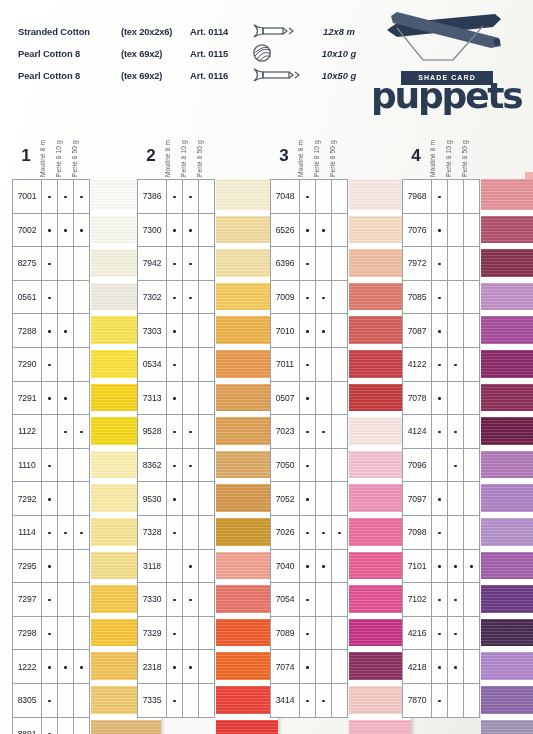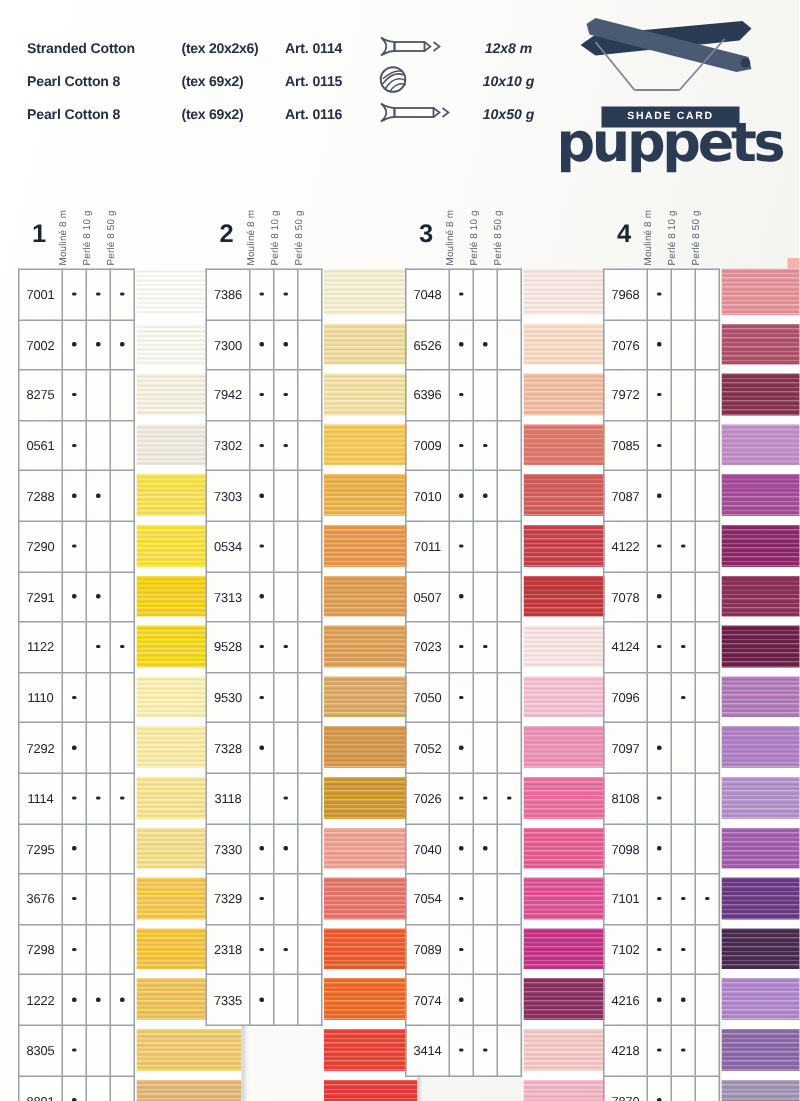--- a/index.html
+++ b/index.html
@@ -269,21 +269,21 @@
             <td class="dotc"><span class="dot"></span></td>
             <td class="dotc"><span class="dot"></span></td>
           </tr>
           <tr>
             <td class="code">7295</td>
             <td class="dotc"><span class="dot"></span></td>
             <td class="dotc"></td>
             <td class="dotc"></td>
           </tr>
           <tr>
-            <td class="code">3676</td>
+            <td class="code">7297</td>
             <td class="dotc"><span class="dot"></span></td>
             <td class="dotc"></td>
             <td class="dotc"></td>
           </tr>
           <tr>
             <td class="code">7298</td>
             <td class="dotc"><span class="dot"></span></td>
             <td class="dotc"></td>
             <td class="dotc"></td>
           </tr>
@@ -420,20 +420,26 @@
             <td class="dotc"></td>
             <td class="dotc"></td>
           </tr>
           <tr>
             <td class="code">9528</td>
             <td class="dotc"><span class="dot"></span></td>
             <td class="dotc"><span class="dot"></span></td>
             <td class="dotc"></td>
           </tr>
           <tr>
+            <td class="code">8362</td>
+            <td class="dotc"><span class="dot"></span></td>
+            <td class="dotc"><span class="dot"></span></td>
+            <td class="dotc"></td>
+          </tr>
+          <tr>
             <td class="code">9530</td>
             <td class="dotc"><span class="dot"></span></td>
             <td class="dotc"></td>
             <td class="dotc"></td>
           </tr>
           <tr>
             <td class="code">7328</td>
             <td class="dotc"><span class="dot"></span></td>
             <td class="dotc"></td>
             <td class="dotc"></td>
@@ -764,26 +770,20 @@
             <td class="dotc"><span class="dot"></span></td>
             <td class="dotc"></td>
           </tr>
           <tr>
             <td class="code">7097</td>
             <td class="dotc"><span class="dot"></span></td>
             <td class="dotc"></td>
             <td class="dotc"></td>
           </tr>
           <tr>
-            <td class="code">8108</td>
-            <td class="dotc"><span class="dot"></span></td>
-            <td class="dotc"></td>
-            <td class="dotc"></td>
-          </tr>
-          <tr>
             <td class="code">7098</td>
             <td class="dotc"><span class="dot"></span></td>
             <td class="dotc"></td>
             <td class="dotc"></td>
           </tr>
           <tr>
             <td class="code">7101</td>
             <td class="dotc"><span class="dot"></span></td>
             <td class="dotc"><span class="dot"></span></td>
             <td class="dotc"><span class="dot"></span></td>

